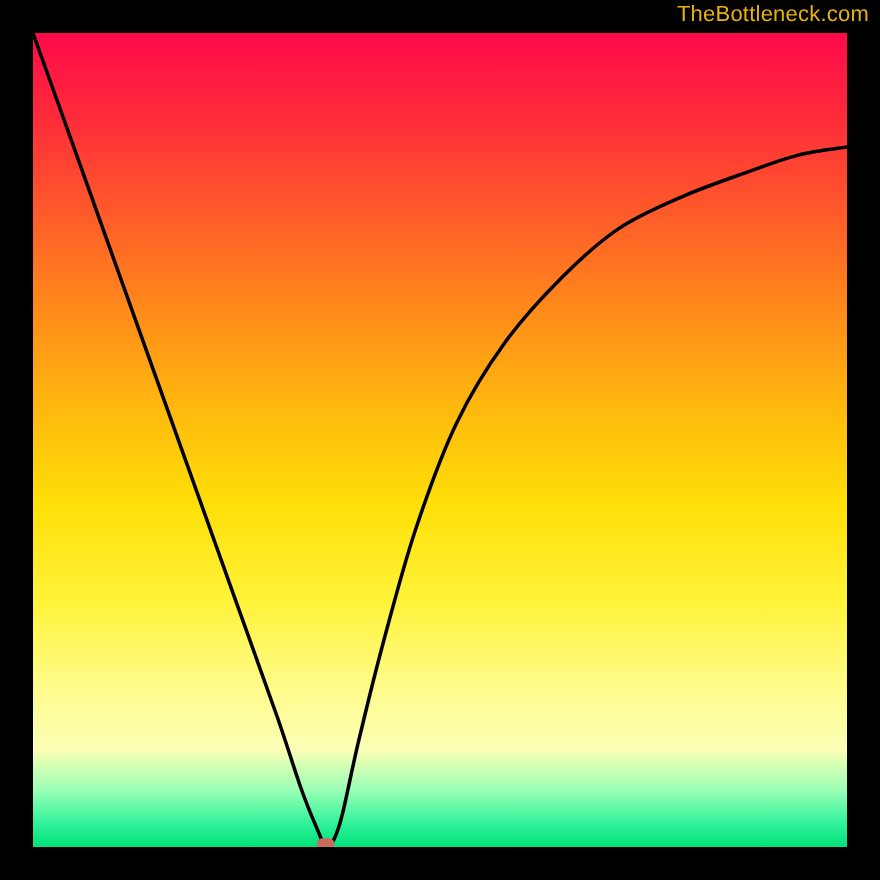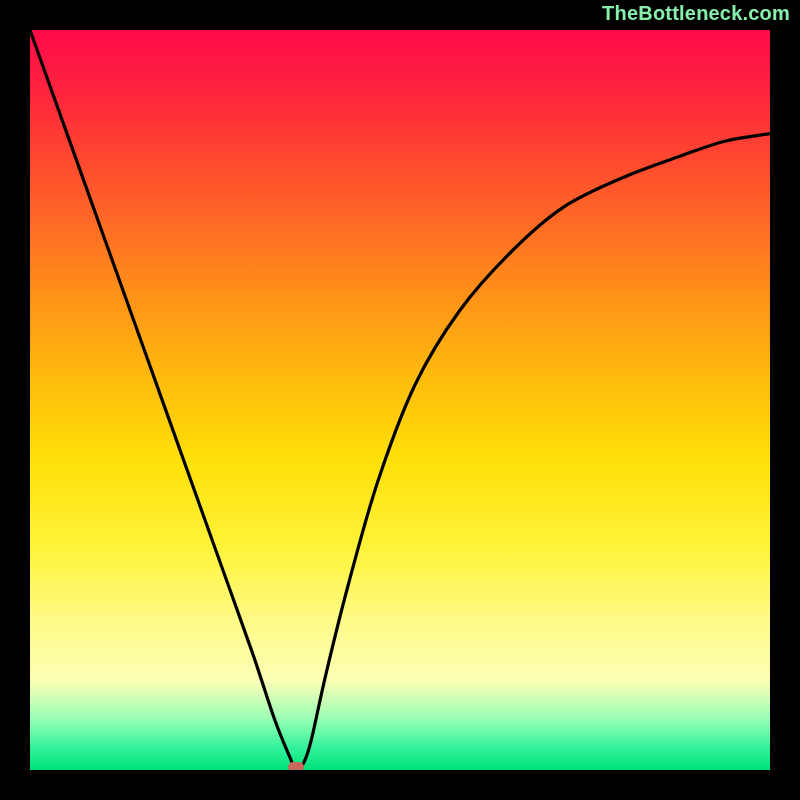--- a/index.html
+++ b/index.html
@@ -51,23 +51,23 @@
   .marker {
     position: absolute;
     width: 16px; height: 10px;
     border-radius: 5px / 5px;
     background: #c96a5c;
   }
 
   .watermark {
     position: absolute;
     top: 2px; right: 10px;
-    color: #86efac;
+    color: #eab308;
     font-size: 20px;
-    font-weight: 700;
+    font-weight: 400;
     letter-spacing: 0.2px;
   }
 </style>
 </head>
 <body>
 
 <div class="frame">
 
   <div class="watermark">TheBottleneck.com</div>
 

